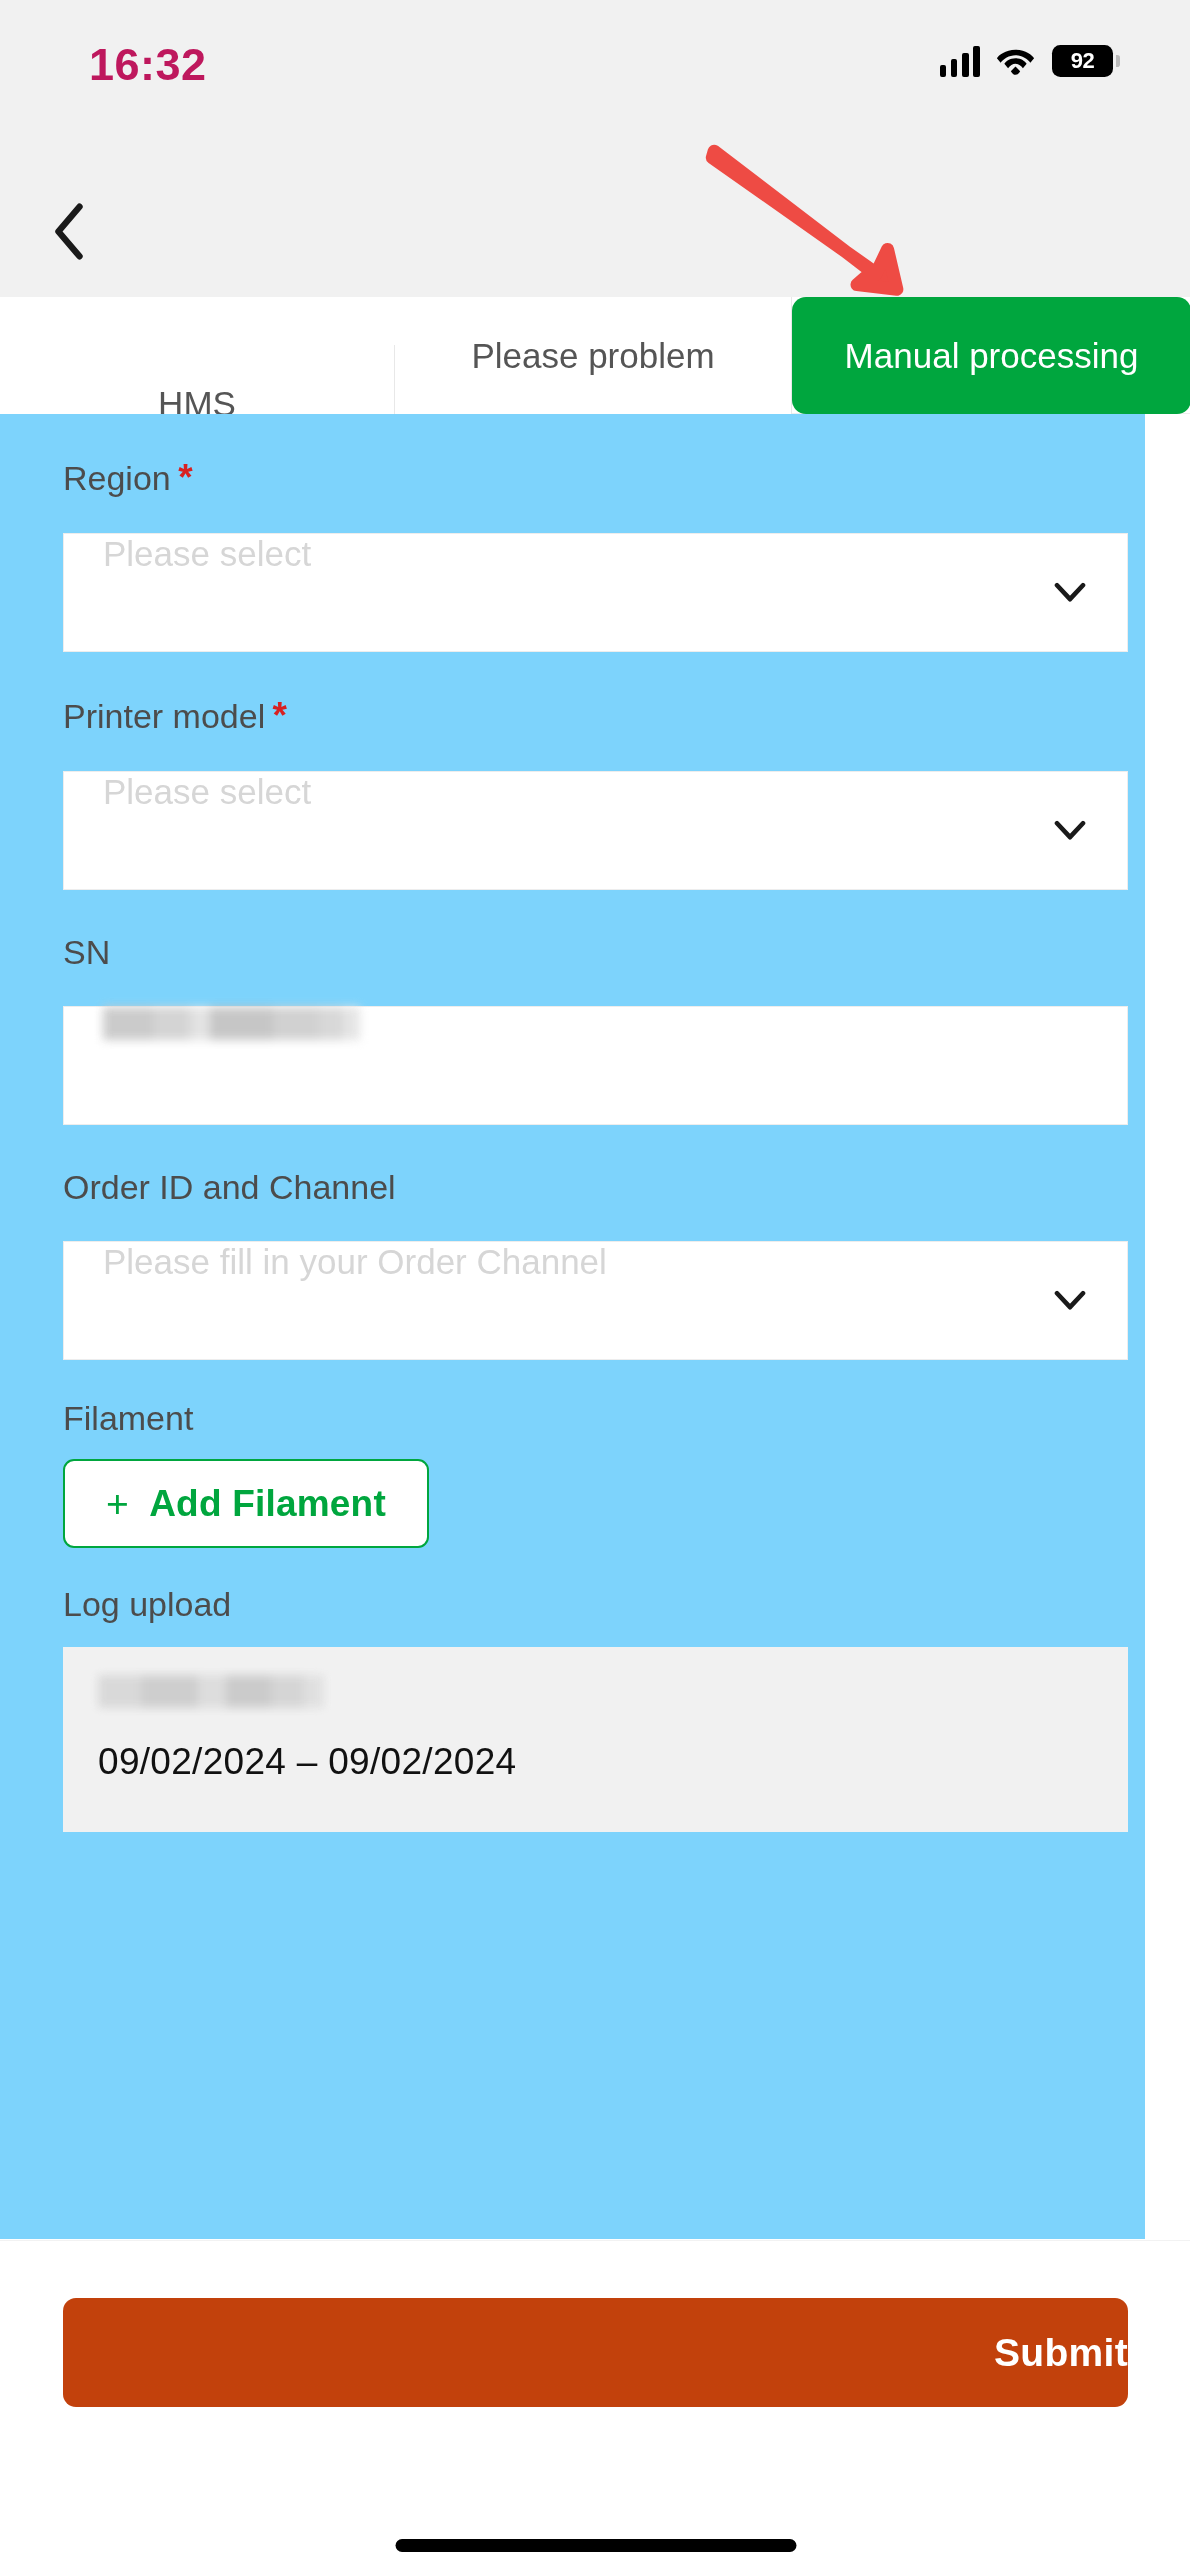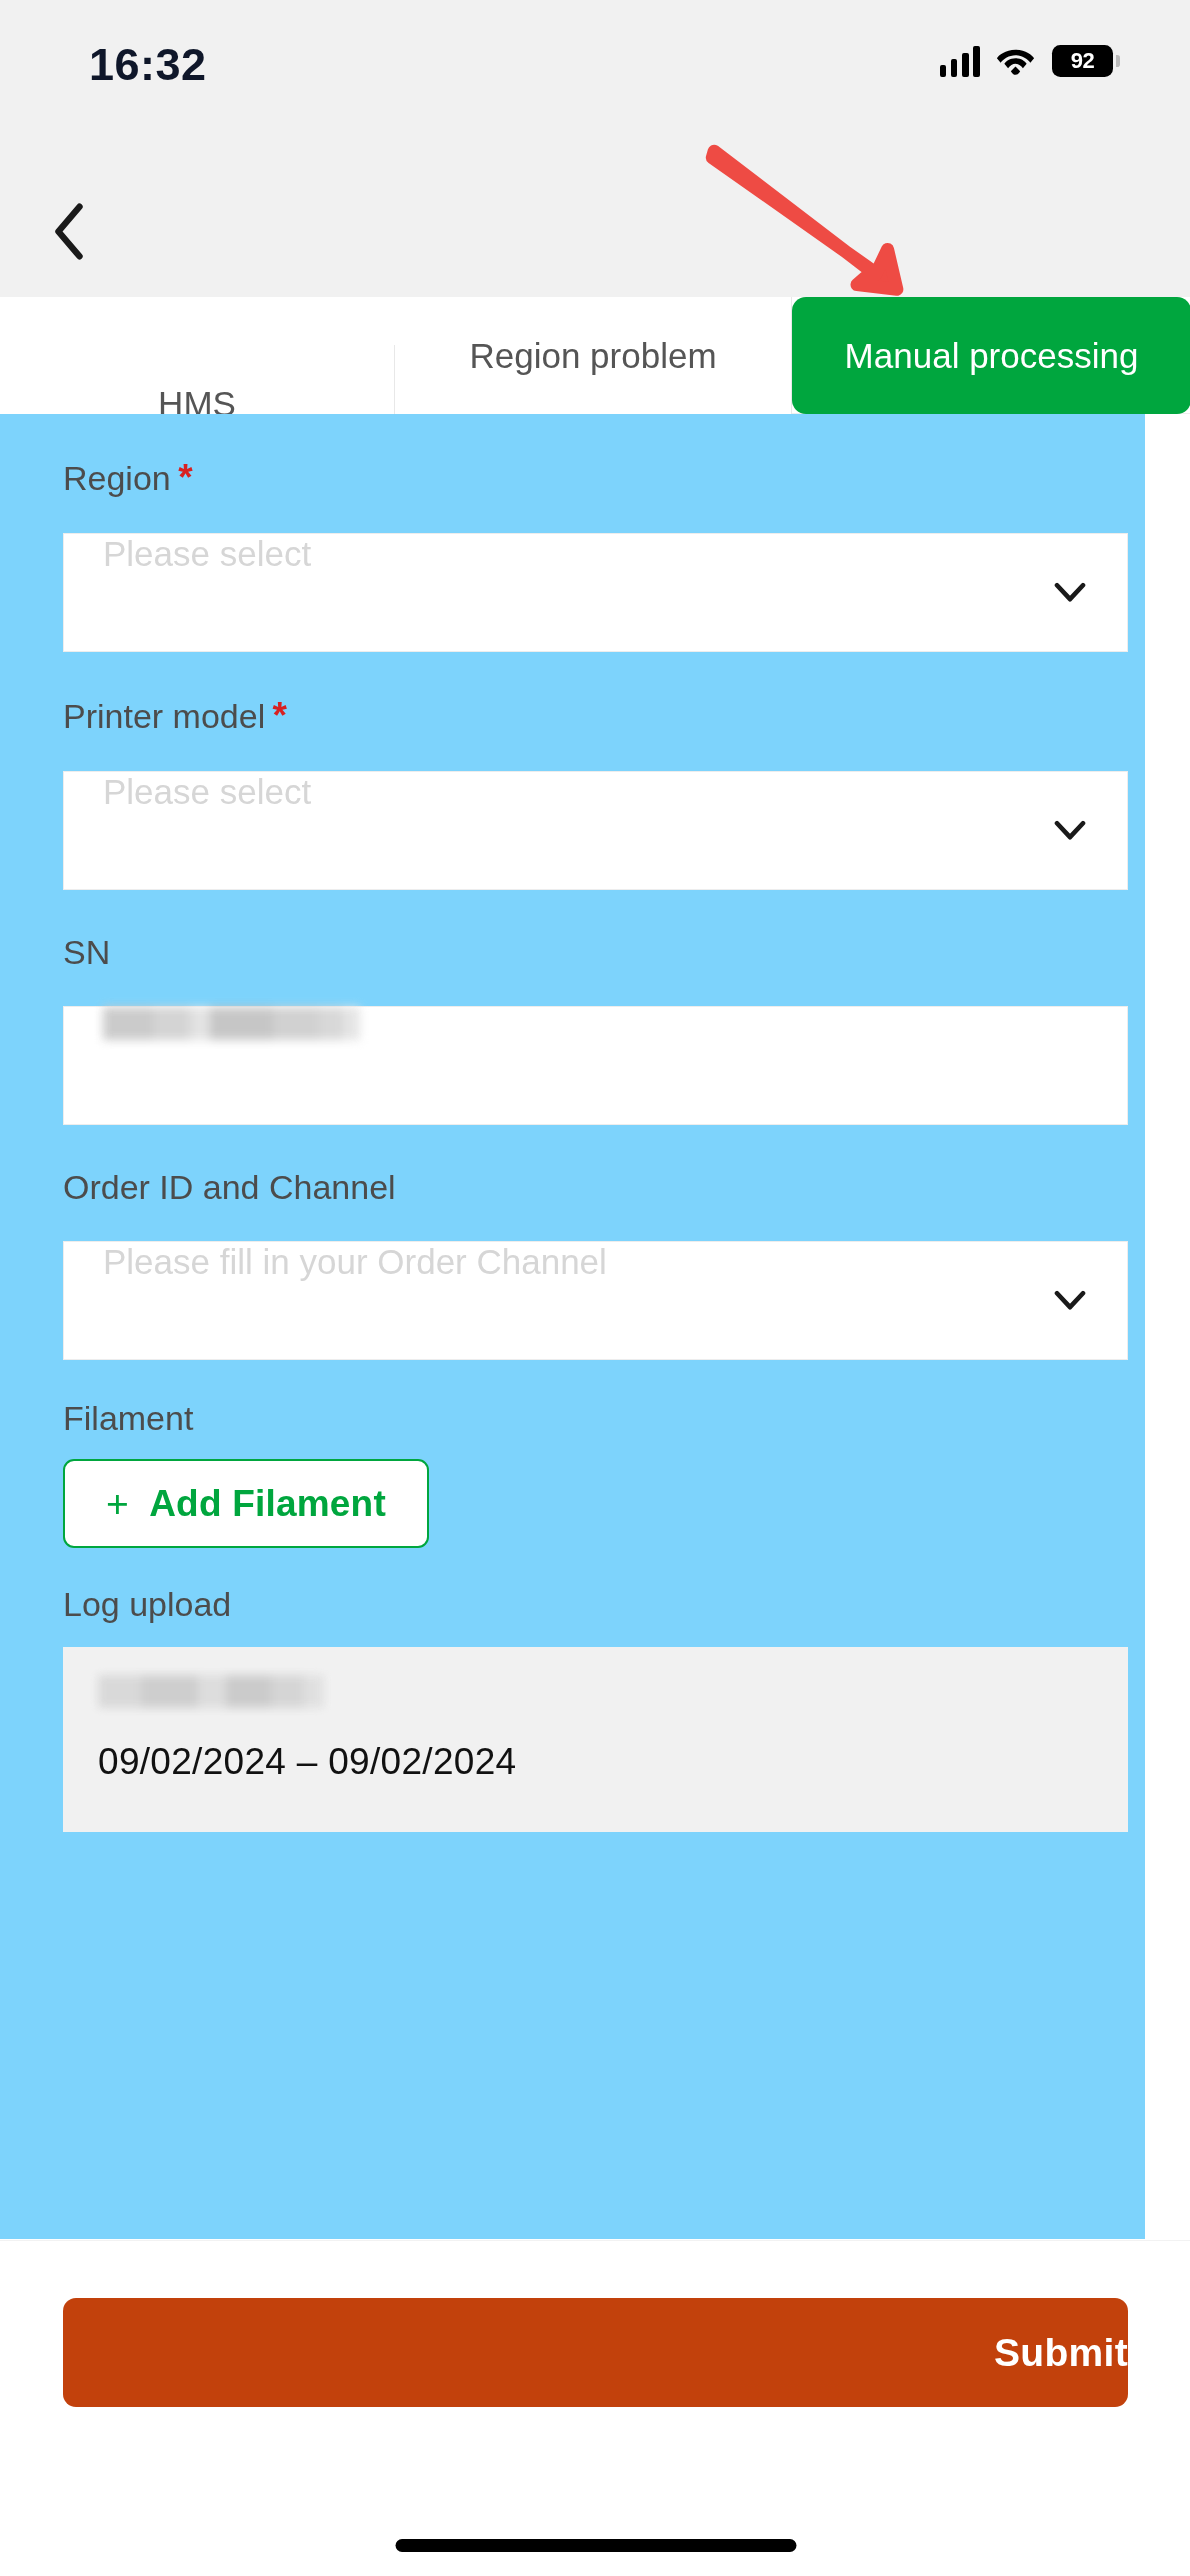--- a/index.html
+++ b/index.html
@@ -11,21 +11,21 @@
   }
   #screen { position:relative; width:1191px; height:2576px; background:#ffffff; }
 
   
   .statusbar {
     position:absolute; top:0; left:0; width:1191px; height:167px;
     background:#f1f1f1;
   }
   .sb-time {
     position:absolute; left:89px; top:39px;
-    font-size:45px; font-weight:bold; color:#0f172a; letter-spacing:0.5px;
+    font-size:45px; font-weight:bold; color:#be185d; letter-spacing:0.5px;
   }
   .sb-right {
     position:absolute; right:78px; top:45px;
     display:flex; align-items:flex-start; gap:16.7px;
   }
   .sig { display:flex; align-items:flex-end; gap:4.6px; height:32px; }
   .sig i { display:block; width:6.5px; background:#000; border-radius:1.9px; }
   .sig i:nth-child(1){ height:12px; }
   .sig i:nth-child(2){ height:17.6px; }
   .sig i:nth-child(3){ height:24px; }
@@ -172,21 +172,21 @@
         </svg>
       </span>
     </div>
   </div>
 
   <div class="tabbar">
     <div class="tab t-hms">
       <span>HMS</span>
     </div>
     <div class="tab t-common">
-      <span>Region problem</span>
+      <span>Please problem</span>
     </div>
     <div class="tab active">
       <span>Manual processing</span>
     </div>
   </div>
 
   <div class="form">
 
     
     <div style="height:45px"></div>

